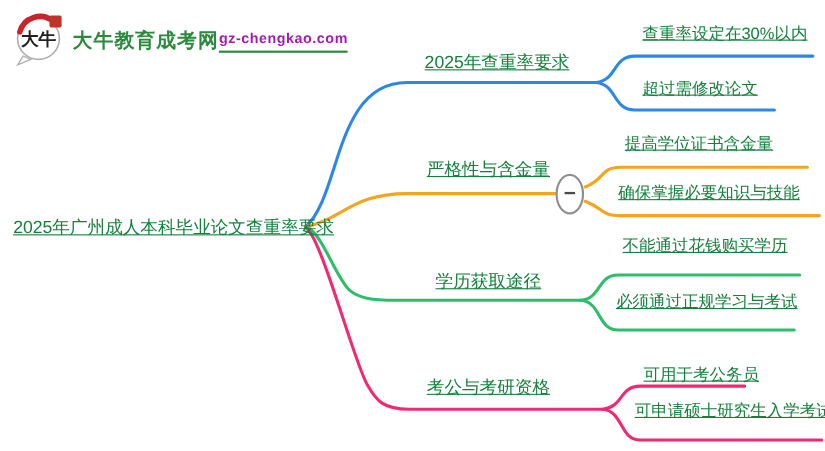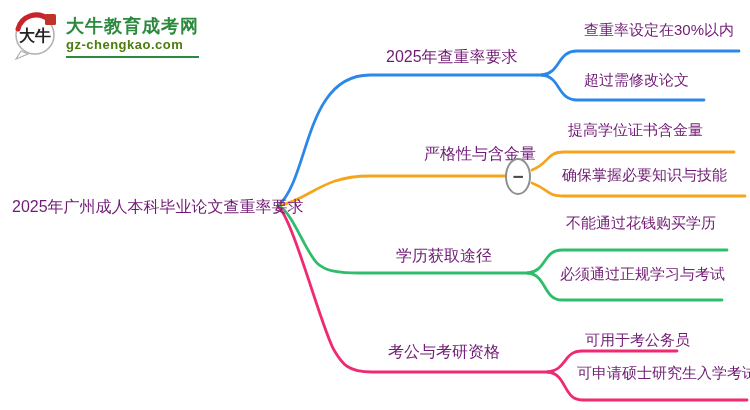--- a/index.html
+++ b/index.html
@@ -3,41 +3,42 @@
 <meta charset="utf-8">
 <style>
   html,body{margin:0;padding:0;background:#fff;}
   .canvas{
     position:relative;width:750px;height:410px;background:#ffffff;
     font-family:"Liberation Sans","DejaVu Sans",sans-serif;overflow:hidden;
   }
   .connectors{position:absolute;left:0;top:0;z-index:1;}
   .connectors path{fill:none;stroke-width:2.8px;stroke-linecap:round;}
   .node{
-    position:absolute;white-space:nowrap;color:#701a75;z-index:2;
+    position:absolute;white-space:nowrap;color:#15803d;z-index:2;
     cursor:default;
+    text-decoration:underline;
   }
   .root-label{font-size:16px;letter-spacing:0;}
   .branch-label{font-size:16px;}
   .child-label{font-size:15px;}
   .collapse-btn{
     position:absolute;left:505px;top:158px;width:26px;height:37px;
     border:2px solid #8f8f8f;border-radius:50%;background:#fff;
     display:flex;align-items:center;justify-content:center;
     font-size:19px;font-weight:bold;color:#4a4a4a;z-index:3;
     box-sizing:border-box;line-height:1;user-select:none;
   }
   .logo{
     position:absolute;left:12px;top:10px;display:flex;align-items:center;
     z-index:4;gap:6px;
   }
-  .logo-text{display:flex;flex-direction:column;}
+  .logo-text{display:flex;flex-direction:row;}
   .logo-title{font-size:18px;font-weight:bold;color:#2b8a3e;letter-spacing:1px;line-height:1.2;}
   .logo-url{
-    font-size:13px;font-weight:bold;color:#4d7c0f;letter-spacing:.5px;
+    font-size:13px;font-weight:bold;color:#a21caf;letter-spacing:.5px;
     border-bottom:2px solid #2b8a3e;padding-bottom:2px;line-height:1.3;
   }
 </style>
 </head>
 <body>
 
 <div class="canvas">
 
   <svg class="connectors" width="750" height="410" viewBox="0 0 750 410">
 
@@ -81,21 +82,21 @@
       <span class="logo-url">gz-chengkao.com</span>
     </span>
   </div>
 
   <div class="node root-label" style="left:12px;top:197px;">2025年广州成人本科毕业论文查重率要求</div>
 
   <div class="node branch-label" style="left:386px;top:47px;">2025年查重率要求</div>
   <div class="node child-label" style="left:584px;top:21px;">查重率设定在30%以内</div>
   <div class="node child-label" style="left:584px;top:71px;">超过需修改论文</div>
 
-  <div class="node branch-label" style="left:388px;top:144px;margin-left:36px;">严格性与含金量</div>
+  <div class="node branch-label" style="left:388px;top:144px;">严格性与含金量</div>
   <div class="collapse-btn">−</div>
   <div class="node child-label" style="left:568px;top:121px;">提高学位证书含金量</div>
   <div class="node child-label" style="left:562px;top:166px;">确保掌握必要知识与技能</div>
 
   <div class="node branch-label" style="left:396px;top:246px;">学历获取途径</div>
   <div class="node child-label" style="left:566px;top:214px;">不能通过花钱购买学历</div>
   <div class="node branch-label" style="left:388px;top:342px;">考公与考研资格</div>
 
   <div class="node child-label" style="left:560px;top:265px;">必须通过正规学习与考试</div>
   <div class="node child-label" style="left:585px;top:331px;">可用于考公务员</div>

